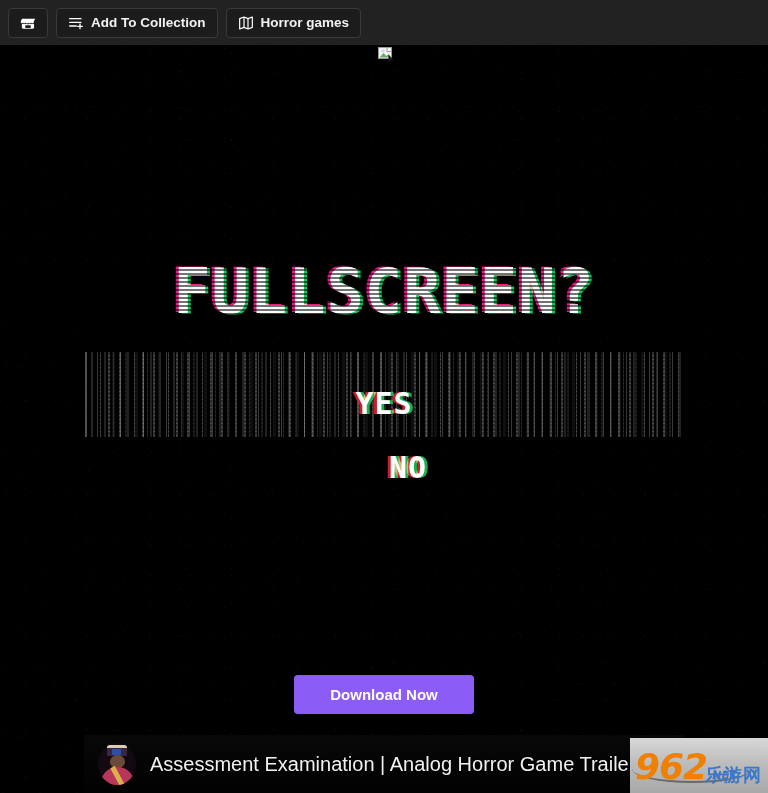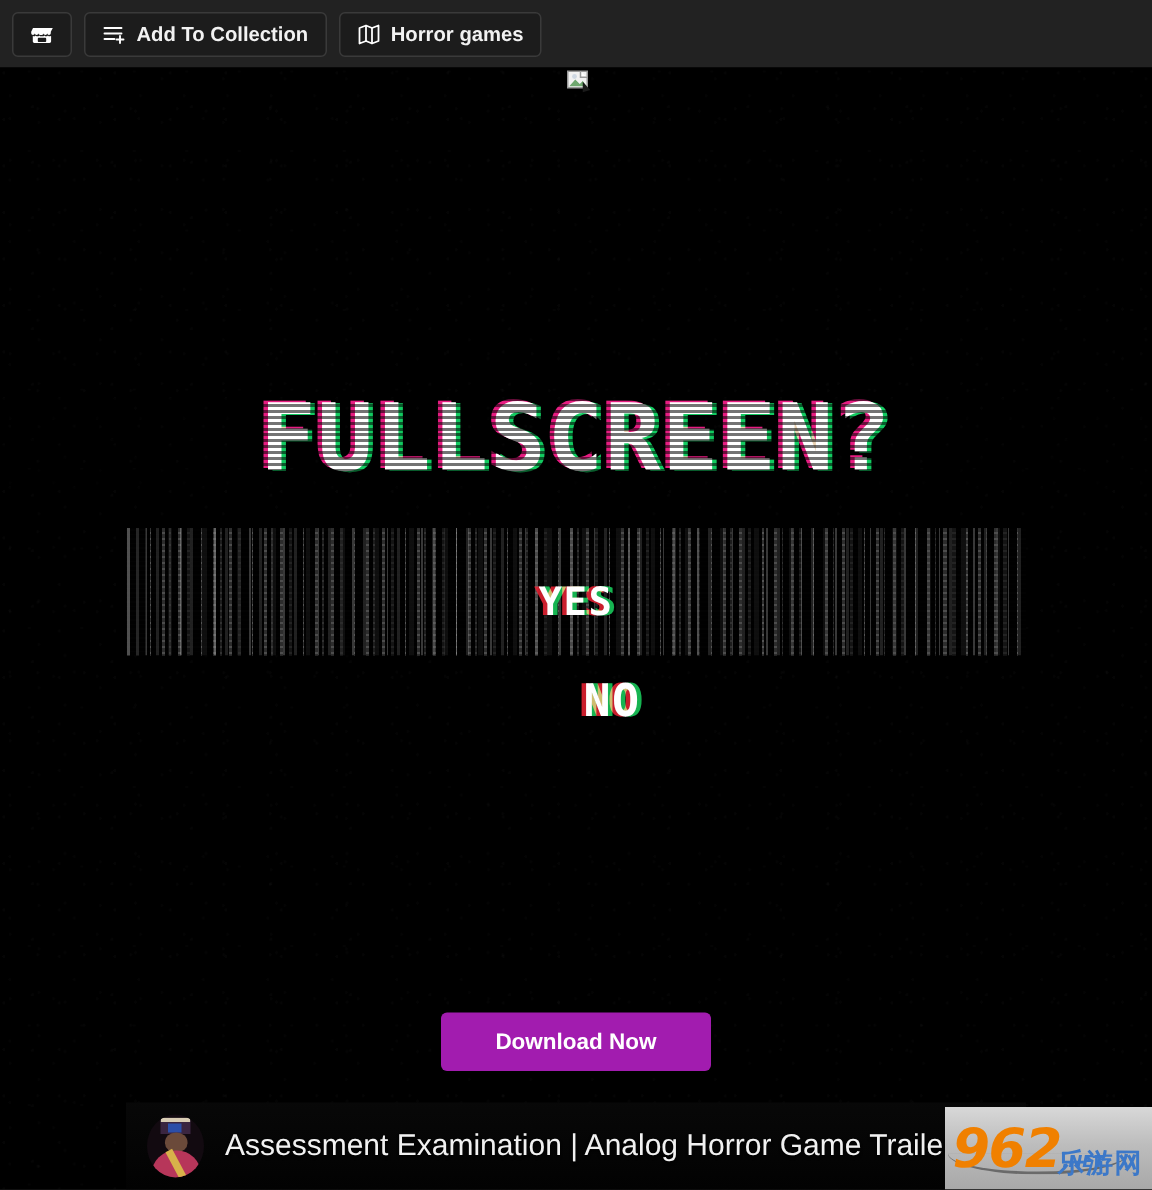--- a/index.html
+++ b/index.html
@@ -135,40 +135,40 @@
         rgba(170,170,170,.35) 7px 9px, rgba(0,0,0,0) 9px 15px,
         rgba(90,90,90,.3) 15px 18px, rgba(0,0,0,0) 18px 23px),
       repeating-linear-gradient(to bottom,
         rgba(0,0,0,.8) 0 3px, rgba(0,0,0,.05) 3px 4px);
     transform:translateX(13px);
   }
   #yes-text {
     position:absolute;
     left:0; right:0; top:34px;
     text-align:center;
-    font-size:26px;
+    font-size:30px;
     z-index:3;
   }
   #yes-text .glitch::before { color:#e02030; transform:translate(-3px,0); }
   #yes-text .glitch::after  { color:#18c85a; transform:translate(3px,0);  }
 
   #no-text { top:450px; }
   #no-text .glitch { font-size:30px; }
   #no-text .glitch::before { color:#e02030; transform:translate(-3px,0); }
   #no-text .glitch::after  { color:#18c85a; transform:translate(3px,0);  }
 
   
   .dl-wrap {
     position:absolute; left:0; top:630px;
     width:768px; text-align:center;
   }
   .dl-btn {
     display:inline-block;
     padding:11px 36px;
-    background:#a21caf;
+    background:#8b5cf6;
     border:none;
     border-radius:4px;
     color:#ffffff;
     font-size:15px;
     font-weight:700;
     cursor:pointer;
     font-family:"Liberation Sans", sans-serif;
   }
 
   

